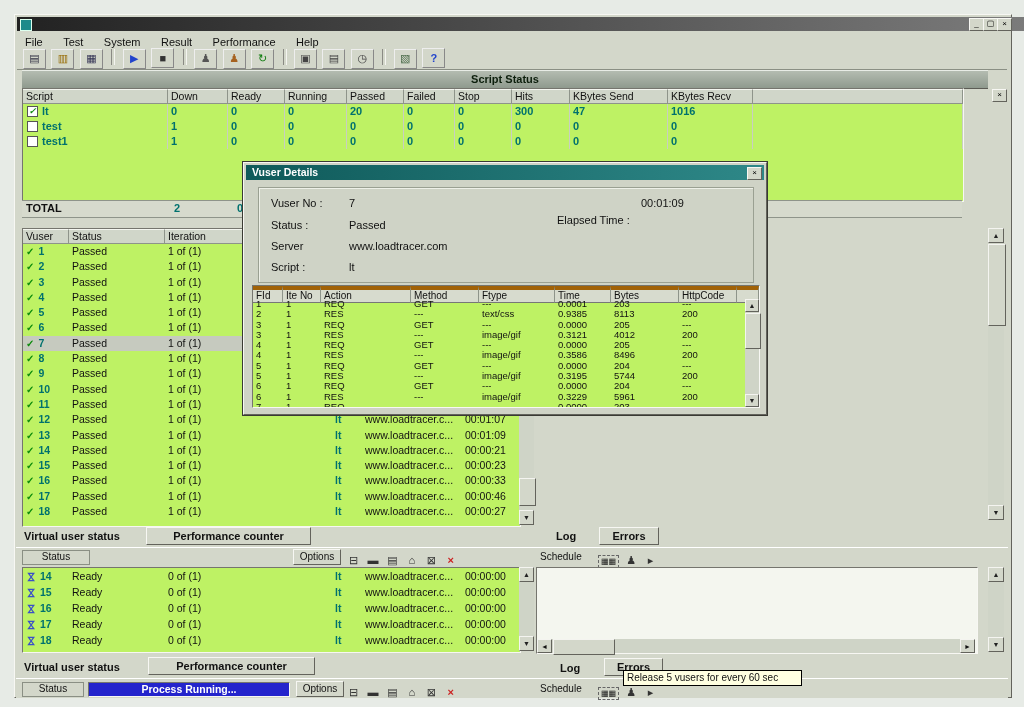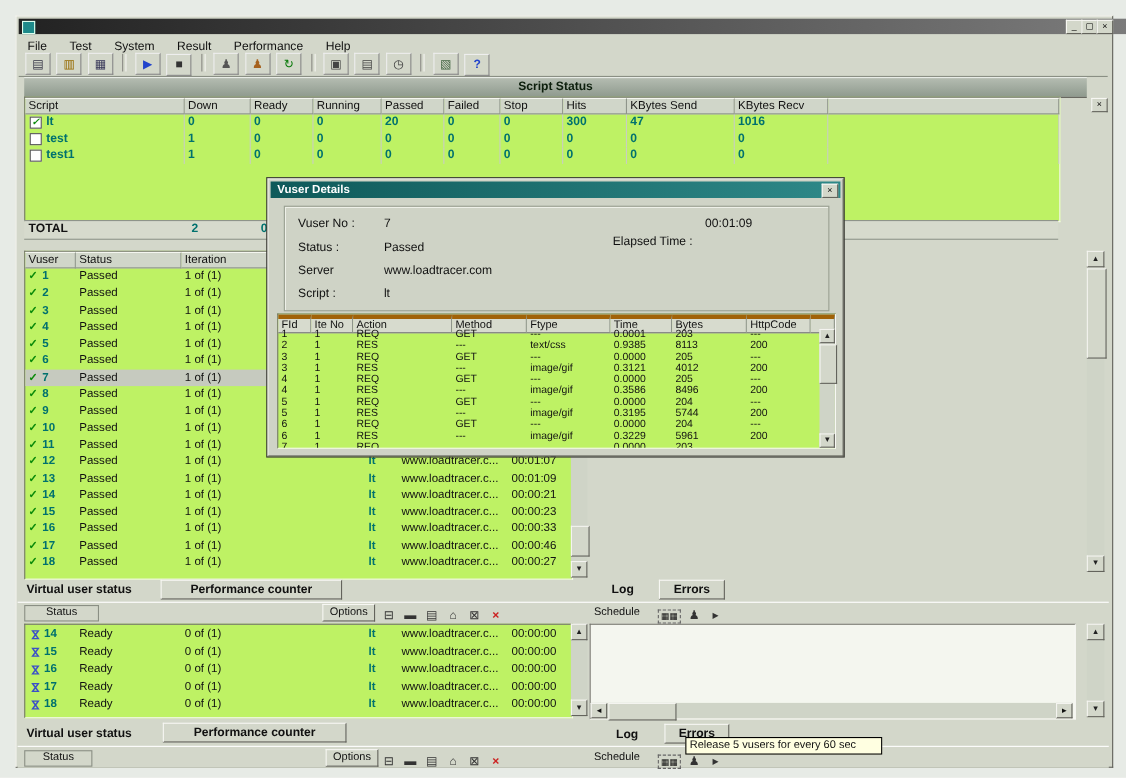--- a/index.html
+++ b/index.html
@@ -471,20 +471,23 @@
     <div class="sbtn" style="bottom:0;width:16px">▼</div>
   </div>
 
   <span class="abs tab" style="left:24px;top:661px">Virtual user status</span>
   <div class="abs raised tab" style="left:148px;top:657px;width:165px;height:16px;line-height:16px">Performance counter</div>
   <span class="abs tab" style="left:560px;top:662px">Log</span>
   <div class="abs raised tab" style="left:604px;top:658px;width:57px;height:16px;line-height:16px">Errors</div>
 
   <div class="abs face" style="left:16px;top:678px;width:992px;height:19px;border-top:1px solid #fff">
     <div class="abs slabel" style="left:6px;top:3px;width:60px;height:13px">Status</div>
+    <div class="abs track" style="left:72px;top:3px;width:200px;height:13px">
+      <div class="fill" style="background:#2424cc">Process Running...</div>
+    </div>
     <div class="abs raised sbtn2" style="left:280px;top:2px;width:46px;height:14px">Options</div>
     <div class="abs" style="left:330px;top:3px;white-space:nowrap">
       <span class="mini">⊟</span>
       <span class="mini">▬</span>
       <span class="mini">▤</span>
       <span class="mini">⌂</span>
       <span class="mini">⊠</span>
       <span class="mini bold" style="color:#c22">×</span>
     </div>
     <span class="abs" style="left:524px;top:4px;font-size:10px">Schedule</span>

